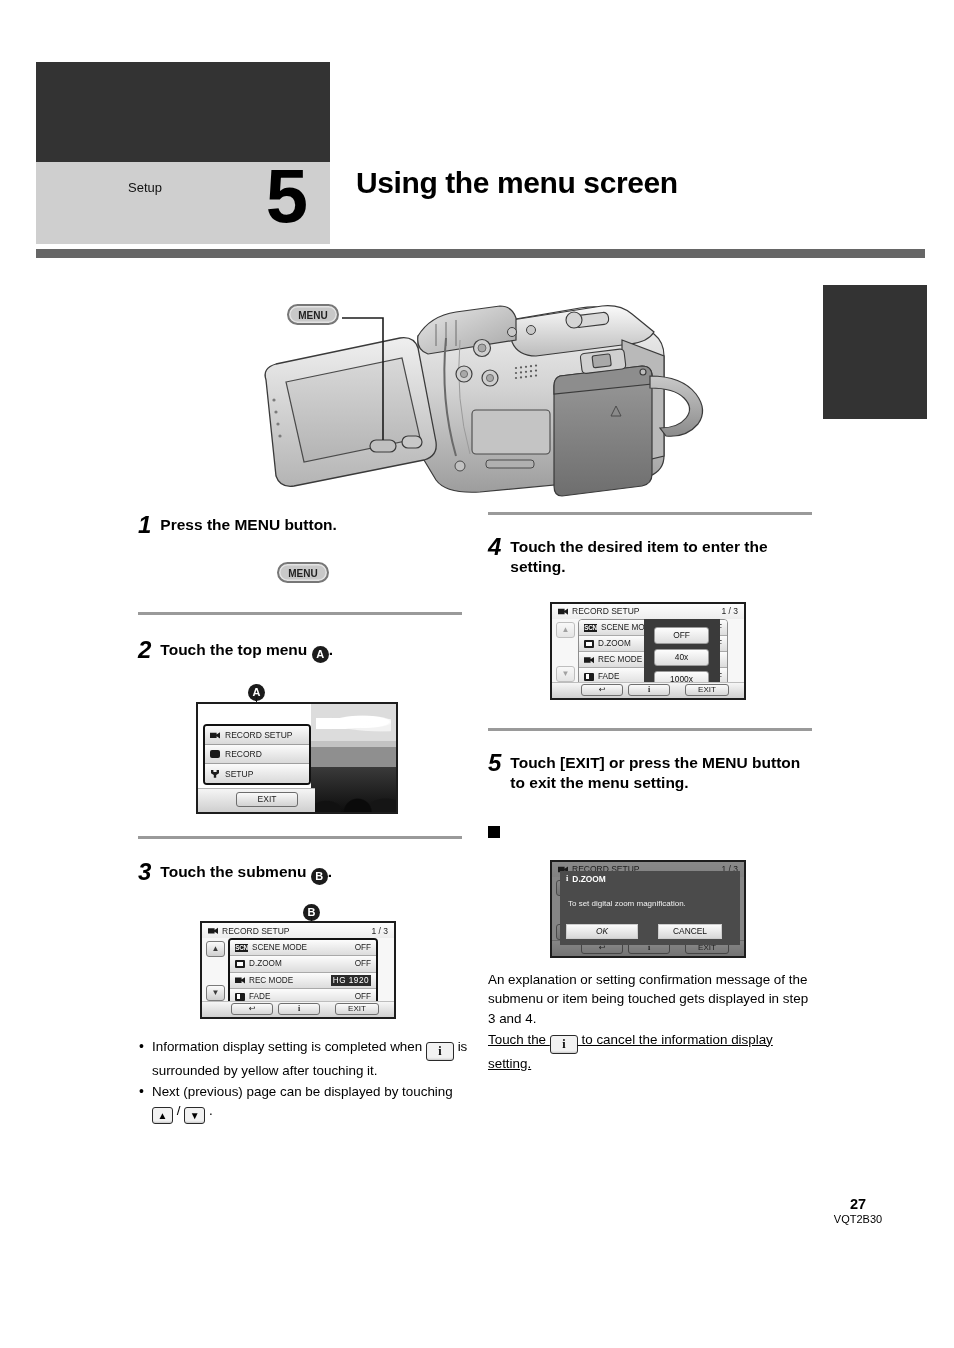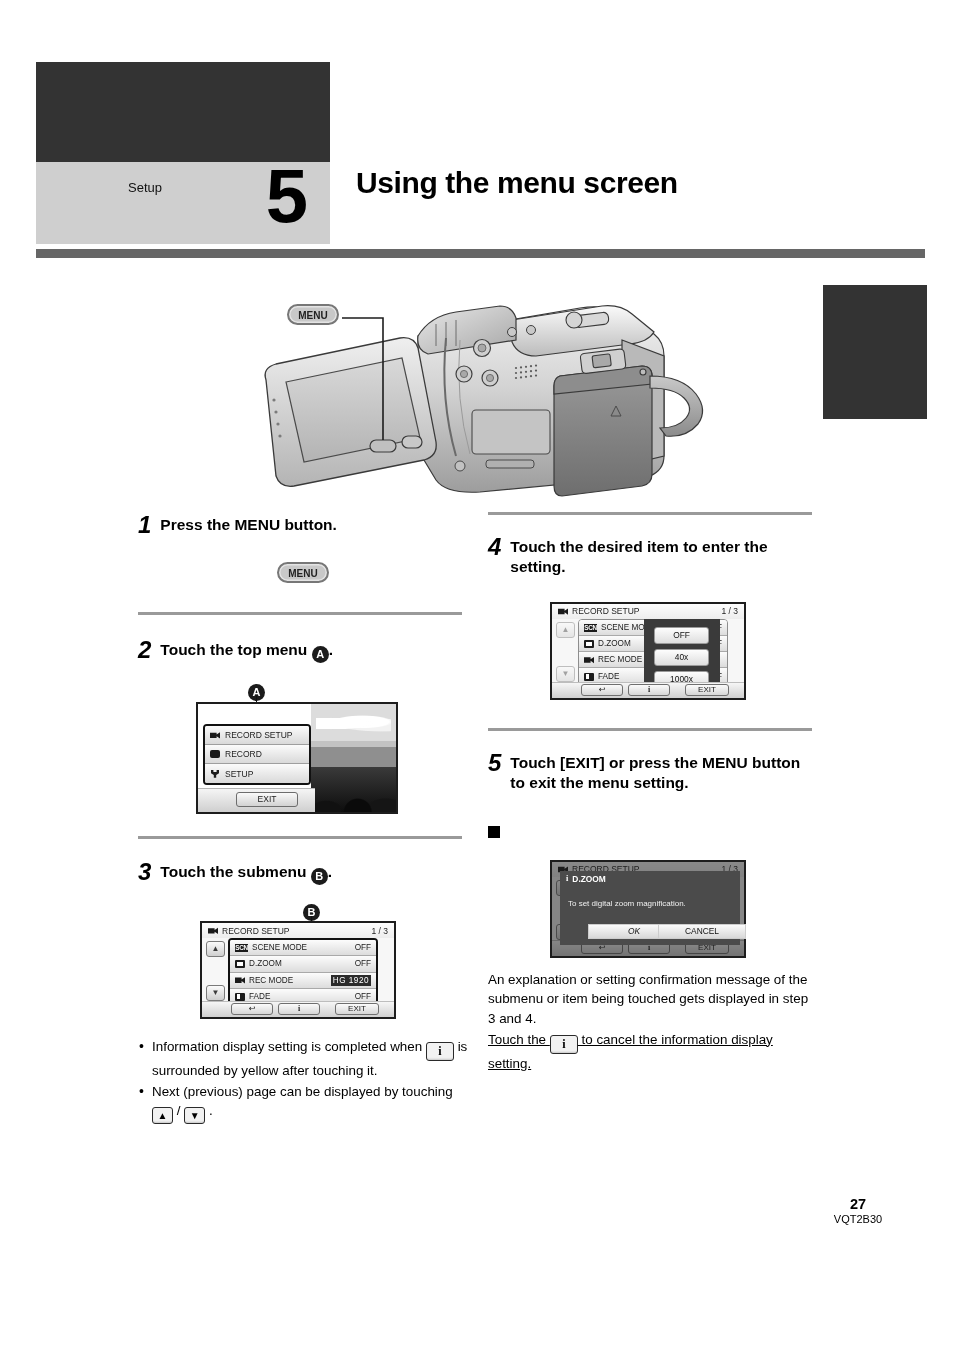--- a/index.html
+++ b/index.html
@@ -232,22 +232,22 @@
     display:flex; align-items:center; gap:4px;
   }
   #shot-info .dlg .dmsg {
     position:absolute; left:8px; top:28px; font-size:8px; color:#f0f0f0;
   }
   #shot-info .dlg .dbtn {
     position:absolute; bottom:6px; height:15px;
     border:1.2px solid #cdcdcd; background:linear-gradient(#fbfbfb,#d8d8d8);
     color:#111; font-size:8.4px; line-height:13px; text-align:center;
   }
-  #shot-info .dlg .dbtn.ok { left:28px; width:92px;font-style:italic; }
-  #shot-info .dlg .dbtn.cancel { left:98px; width:88px; }
+  #shot-info .dlg .dbtn.ok { left:6px; width:72px;font-style:italic; }
+  #shot-info .dlg .dbtn.cancel { left:98px; width:64px; }
 
   
   .mi { width:10px; height:8px; flex:0 0 auto; display:inline-block; }
   .mi-video { background:#1b1b1b;
       clip-path: polygon(0 18%,66% 18%,66% 42%,100% 14%,100% 92%,66% 62%,66% 86%,0 86%); }
   .mi-pic { background:#1b1b1b; border-radius:2px; position:relative; }
   .mi-wrench { background:#1b1b1b;
       clip-path: polygon(10% 0,34% 0,34% 30%,66% 30%,66% 0,90% 0,90% 44%,62% 66%,62% 100%,38% 100%,38% 66%,10% 44%); }
   .mi-scn { background:#1b1b1b; color:#fff; font-size:6.4px; line-height:8px;
       text-align:center; width:13px; font-weight:bold; letter-spacing:-.3px; }

